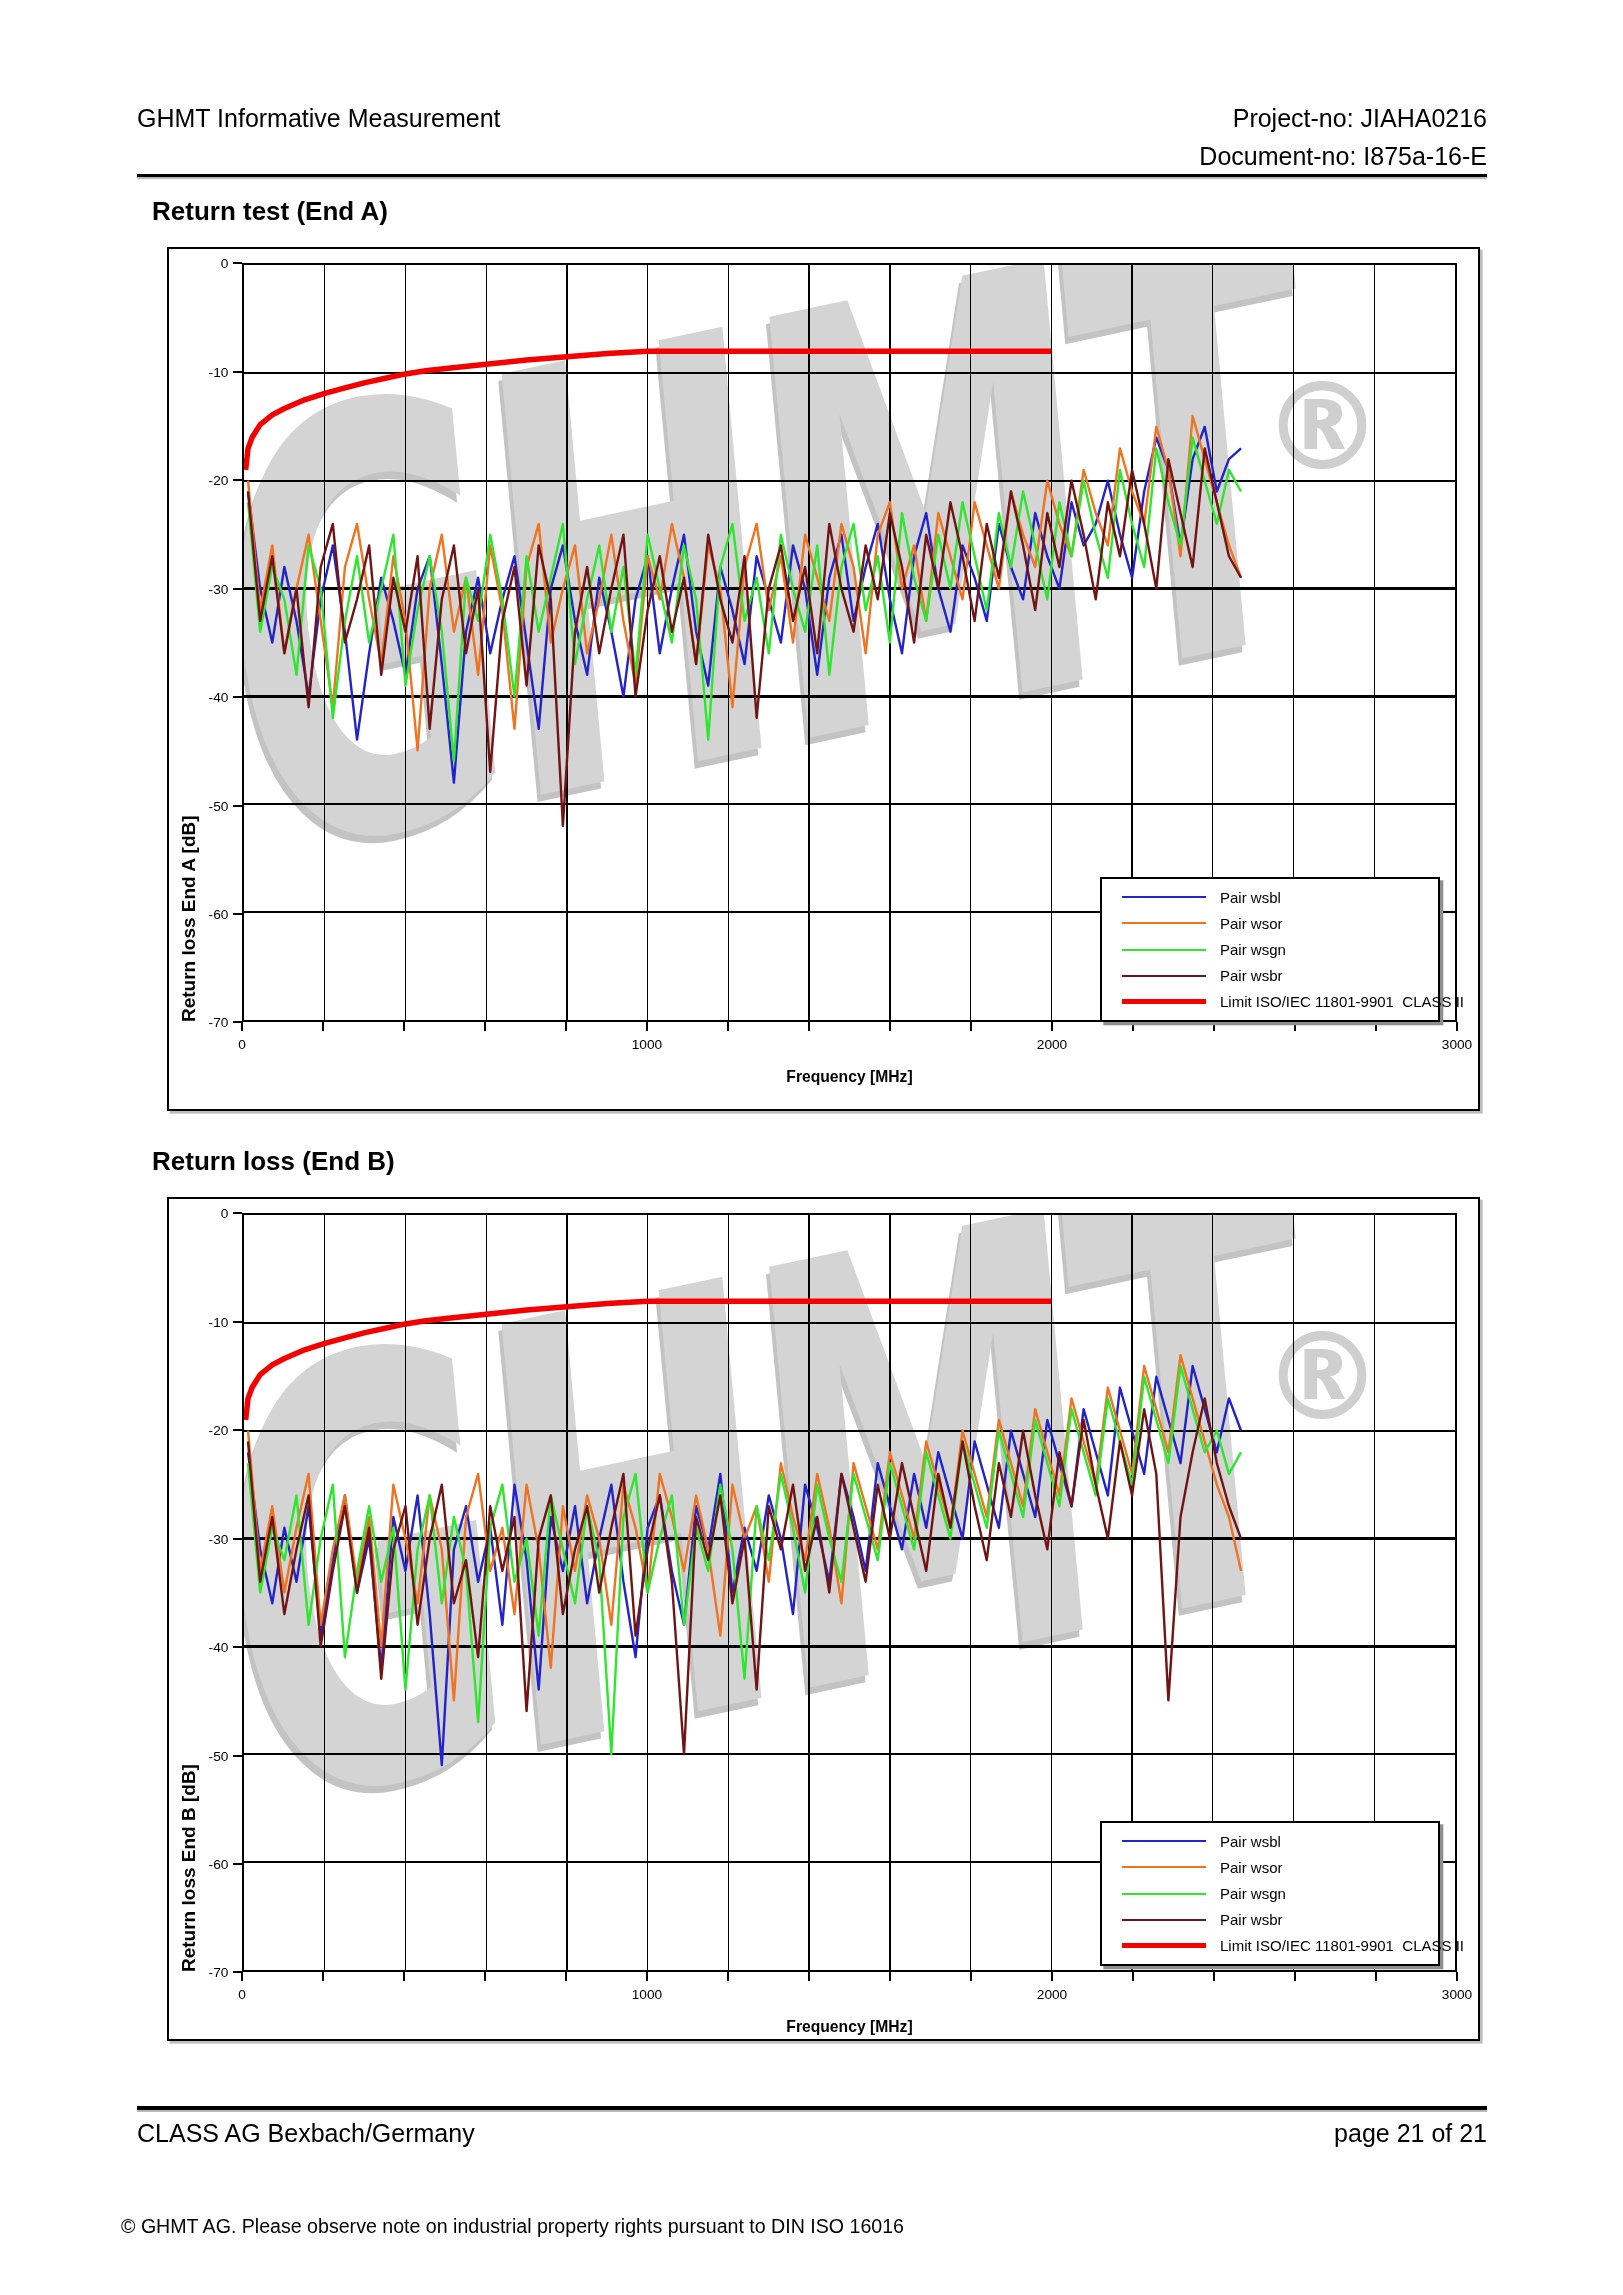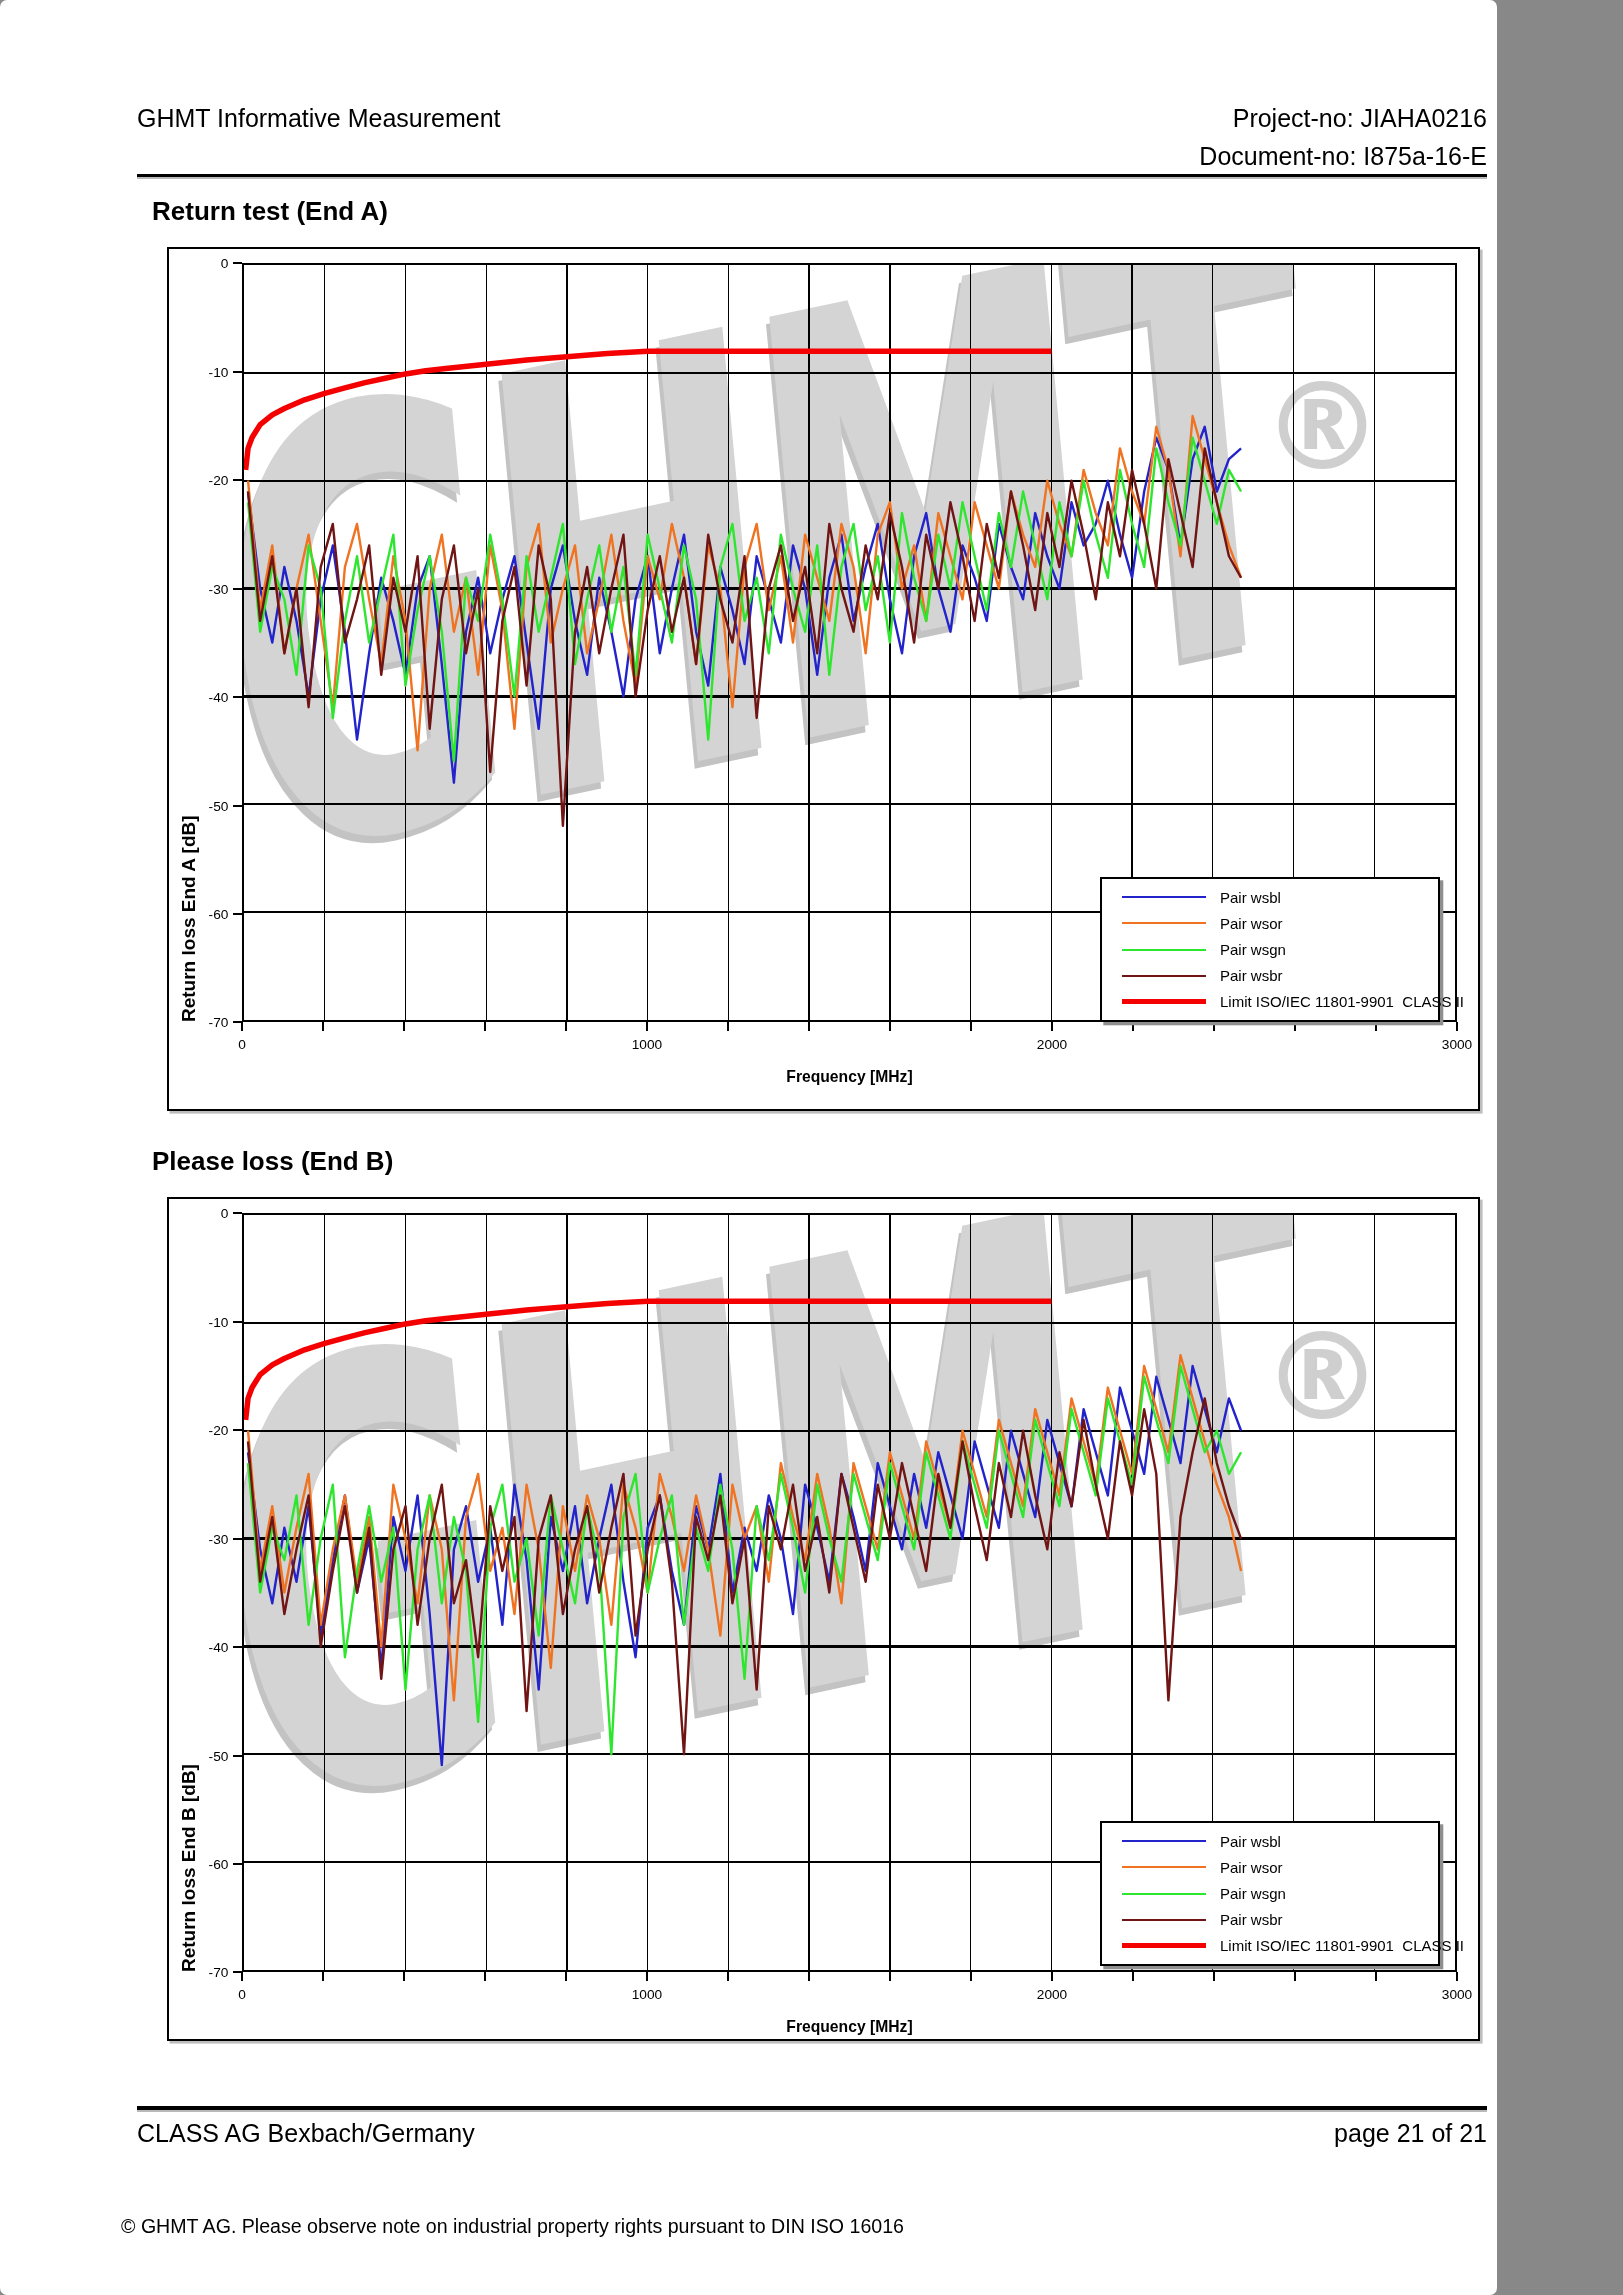--- a/index.html
+++ b/index.html
@@ -1,17 +1,17 @@
 <!DOCTYPE html>
 <html style="font-size:10.5px"><head>
 <meta charset="utf-8">
 <style>
   html,body{margin:0;padding:0;background:#888;}
-  .page{position:relative;width:1497px;height:2295px;background:#ffffff;
-        font-family:"Liberation Sans",sans-serif;color:#000;overflow:hidden;border-radius:7px;}
+  .page{position:relative;width:1623px;height:2295px;background:#ffffff;
+        font-family:"Liberation Sans",sans-serif;color:#000;overflow:hidden;}
 
   
   .hdr-line{position:absolute;left:137px;width:1350px;font-size:25px;line-height:26px;white-space:nowrap;}
   .hdr-right{position:absolute;right:0;top:0;text-align:right;}
   .hdr-rule{position:absolute;left:137px;width:1350px;height:2.6px;background:#000;box-shadow:0 2px 0 #b9b9b9;}
 
   
   .chart-title{position:absolute;left:152px;font-size:26px;font-weight:bold;white-space:nowrap;}
   .chart-box{position:absolute;left:167px;width:1309px;background:#fff;border:2px solid #000;
              box-shadow:2.6px 2.6px 0 #bdbdbd;}
@@ -167,21 +167,21 @@
           <div class="legend-sample" style="background: rgb(112, 20, 20);"></div>
           <span class="legend-label">Pair wsbr</span>
         </div>
         <div class="legend-row">
           <div class="legend-sample thick" style="background: rgb(245, 0, 0);"></div>
           <span class="legend-label">Limit ISO/IEC 11801-9901  CLASS II</span>
         </div>
       </div>
   </div>
 
-  <div class="chart-title" style="top:1146px;">Please loss (End B)</div>
+  <div class="chart-title" style="top:1146px;">Return loss (End B)</div>
   <div class="chart-box" style="top:1197px;height:840px;">
     <div class="ylabel">Return loss End B [dB]</div>
     <div class="yticks">
         <div class="ytick" style="top: 0%;">0</div>
         <div class="ytick" style="top: 14.2857%;">-10</div>
         <div class="ytick" style="top: 28.5714%;">-20</div>
         <div class="ytick" style="top: 42.8571%;">-30</div>
         <div class="ytick" style="top: 57.1429%;">-40</div>
         <div class="ytick" style="top: 71.4286%;">-50</div>
         <div class="ytick" style="top: 85.7143%;">-60</div>

